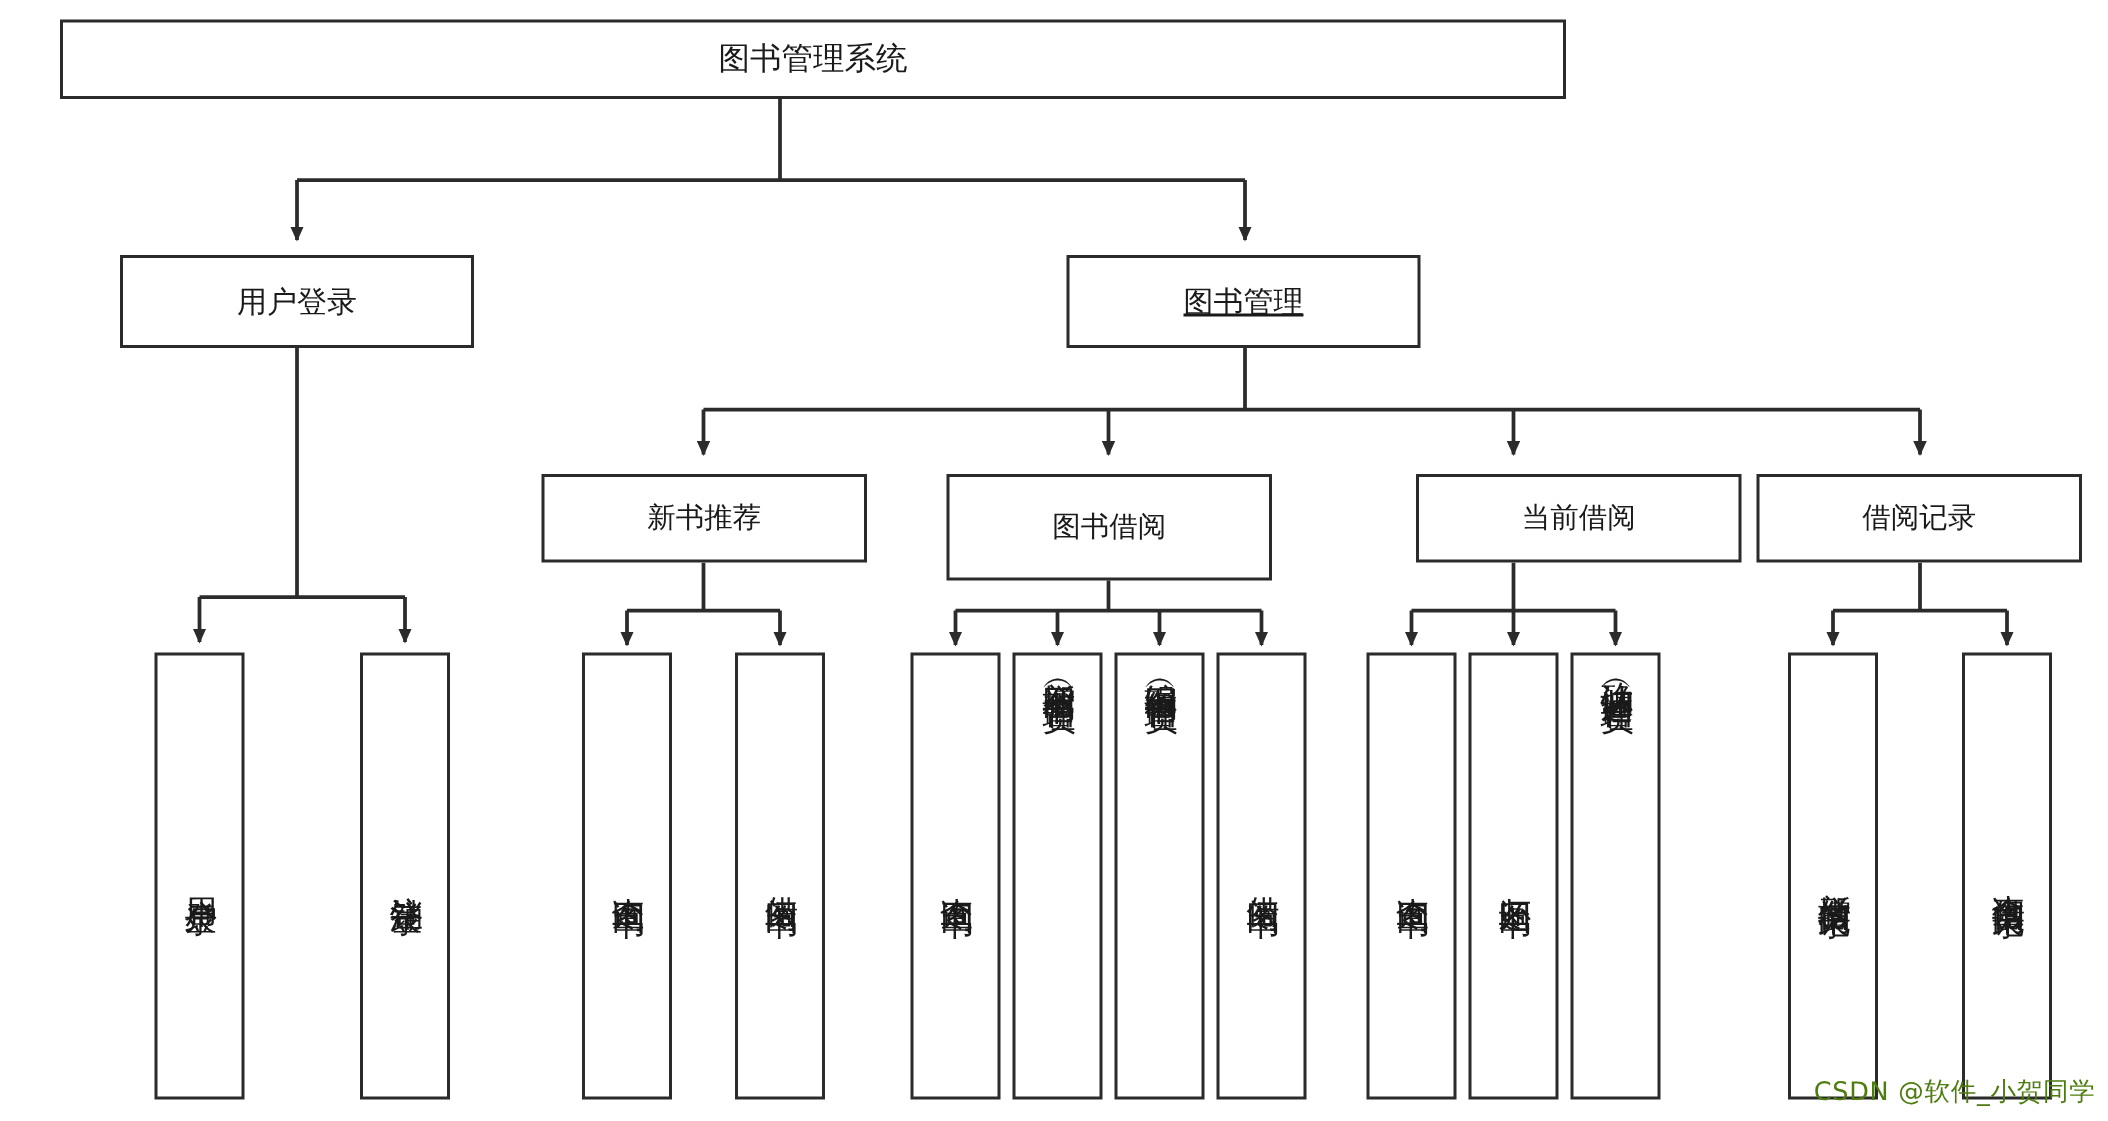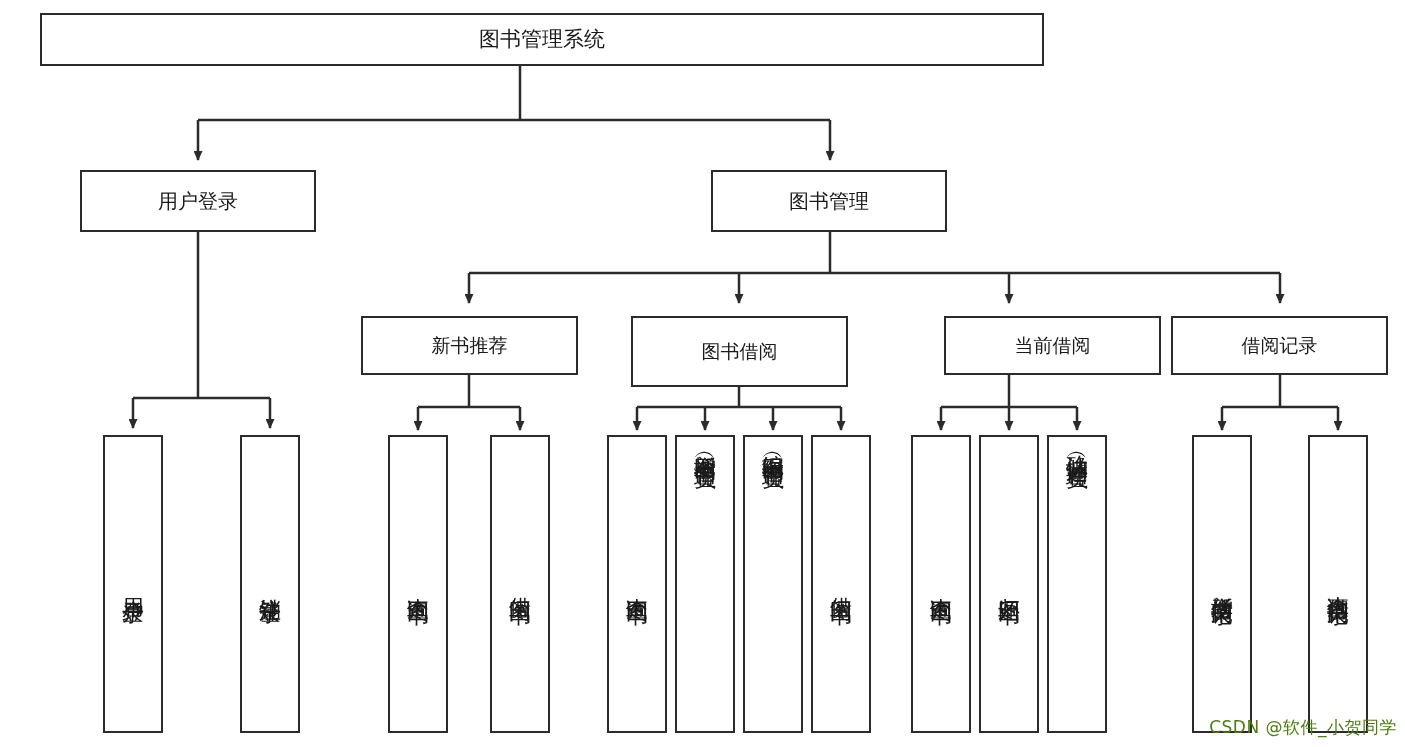--- a/index.html
+++ b/index.html
@@ -126,21 +126,21 @@
     </g>
   </svg>
 
   <div class="node lvl0" style="left:18px; top:13px; width:1004px; height:53px;margin-left:22px;">
     <span class="label">图书管理系统</span>
   </div>
 
   <div class="node lvl1" style="left:80px; top:170px; width:236px; height:62px;">
     <span class="label">用户登录</span>
   </div>
-  <div class="node lvl1" style="left:711px; top:170px; width:236px; height:62px;">
+  <div class="node lvl1" style="left:711px; top:170px; width:236px; height:62px;text-decoration:underline;">
     <span class="label">图书管理</span>
   </div>
 
   <div class="node lvl2" style="left:361px; top:316px; width:217px; height:59px;">
     <span class="label">新书推荐</span>
   </div>
   <div class="node lvl2" style="left:631px; top:316px; width:217px; height:71px;">
     <span class="label">图书借阅</span>
   </div>
   <div class="node lvl2" style="left:944px; top:316px; width:217px; height:59px;">

